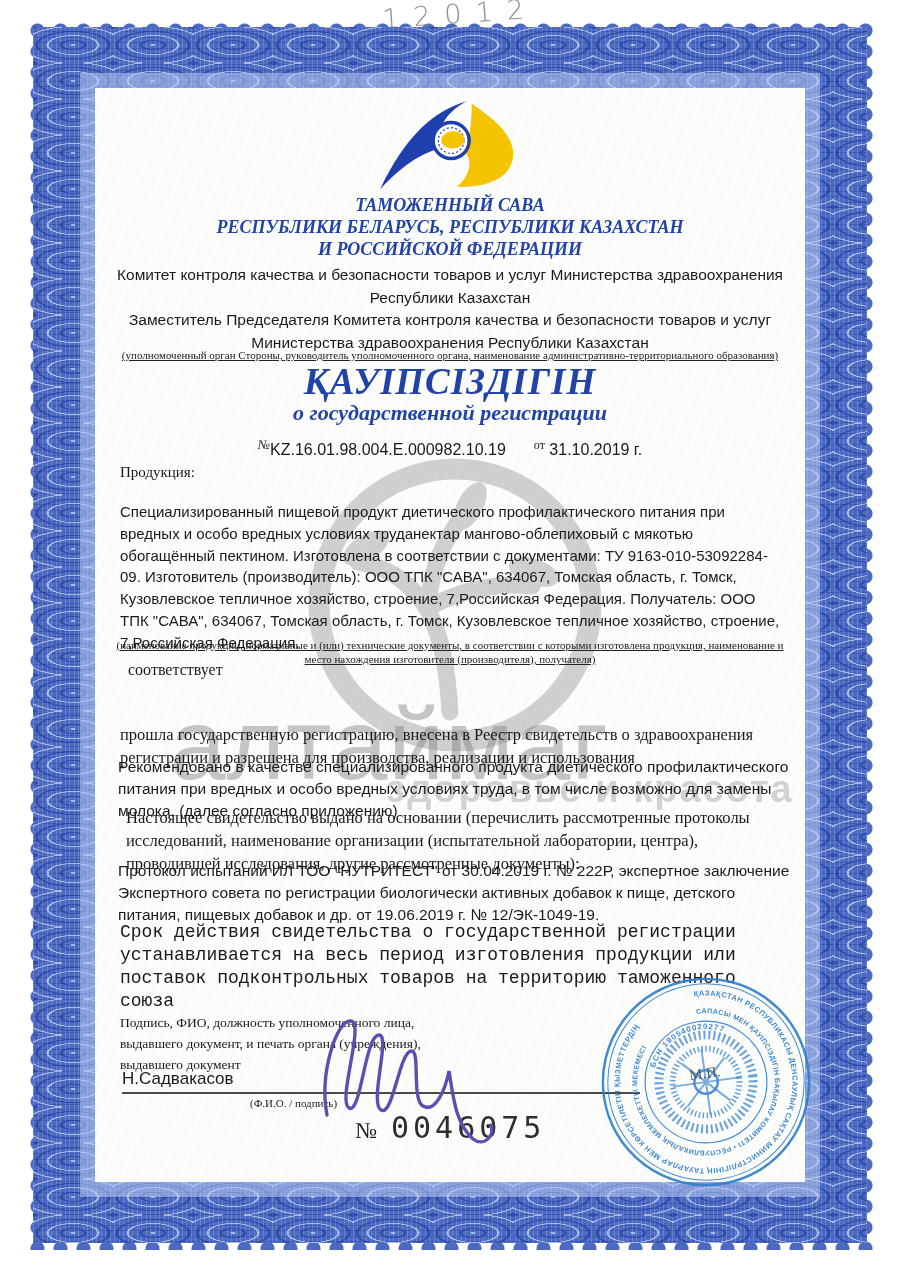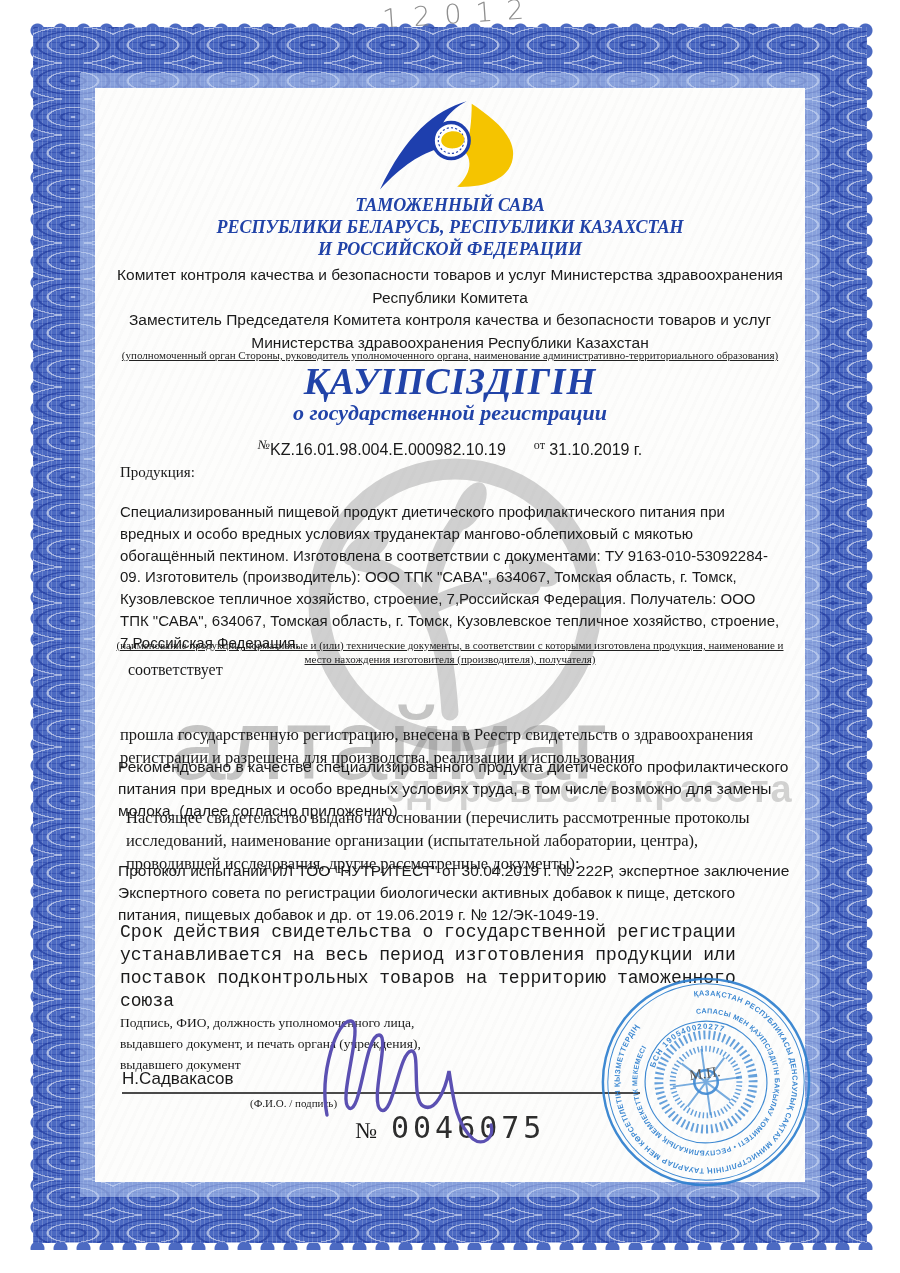--- a/index.html
+++ b/index.html
@@ -119,21 +119,21 @@
       <path d="M86 46 c3 -9 19 -11 25 -3 c4 6 -1 14 -10 15 c-9 1 -18 -4 -15 -12 z" fill="#f2c500"></path>
     </svg>
 
     <div class="abs union-title center serif blue">
       <div>ТАМОЖЕННЫЙ САВА</div>
       <div>РЕСПУБЛИКИ БЕЛАРУСЬ, РЕСПУБЛИКИ КАЗАХСТАН</div>
       <div>И РОССИЙСКОЙ ФЕДЕРАЦИИ</div>
     </div>
 
     <div class="abs authority center">
-      <div>Комитет контроля качества и безопасности товаров и услуг Министерства здравоохранения Республики Комитета</div>
+      <div>Комитет контроля качества и безопасности товаров и услуг Министерства здравоохранения Республики Казахстан</div>
       <div>Заместитель Председателя Комитета контроля качества и безопасности товаров и услуг Министерства здравоохранения Республики Казахстан</div>
     </div>
     <div class="abs caption caption-authority center">(уполномоченный орган Стороны, руководитель уполномоченного органа, наименование административно-территориального образования)</div>
 
     <div class="abs doc-title center serif blue">ҚАУІПСІЗДІГІН</div>
     <div class="abs doc-subtitle center serif blue">о государственной регистрации</div>
 
     <div class="abs reg-line center">
       <span class="no">№</span><span>KZ.16.01.98.004.E.000982.10.19</span><span class="ot">от</span> <span>31.10.2019 г.</span>
     </div>

